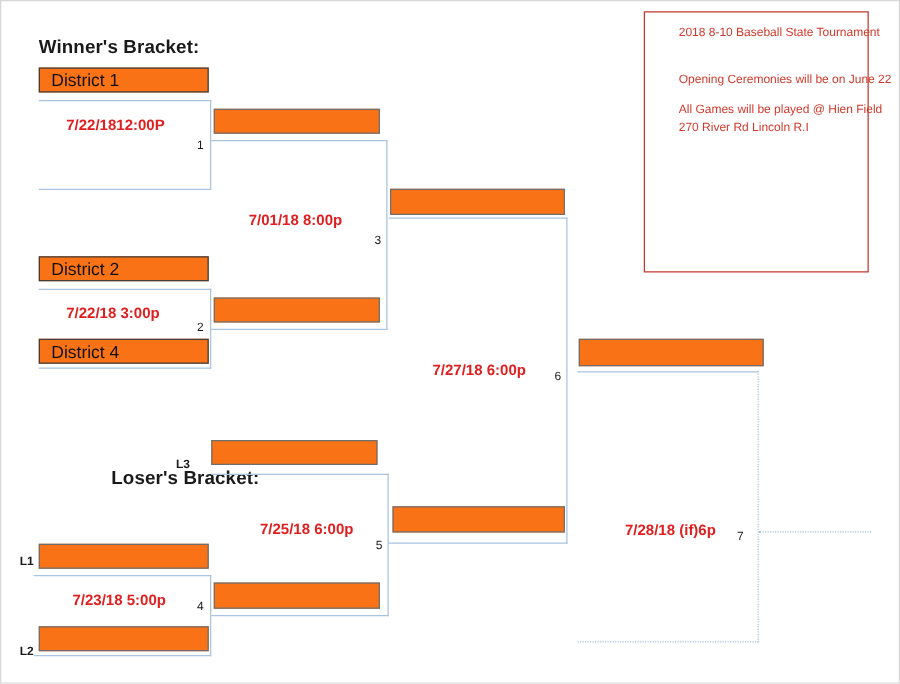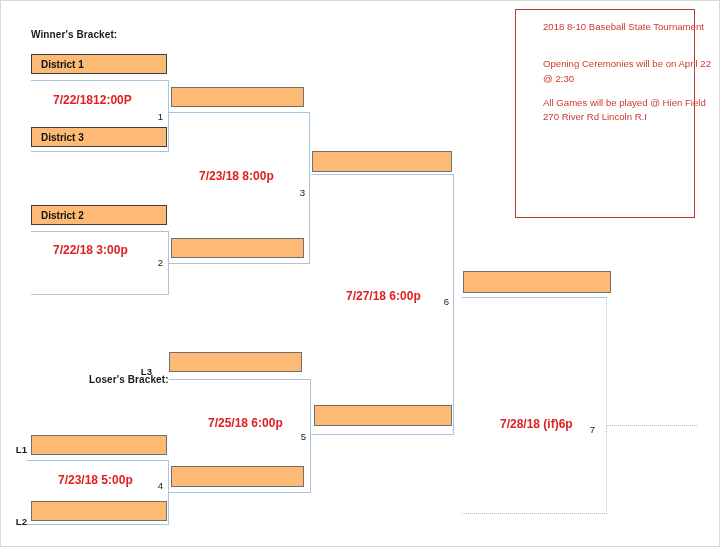--- a/index.html
+++ b/index.html
@@ -17,36 +17,36 @@
     box-sizing: border-box;
     overflow: hidden;
     font-family: "Liberation Sans", sans-serif;
   }
 
   
   .abs { position: absolute; box-sizing: border-box; }
 
   
   .section-heading {
-    font-size: 10px;
+    font-size: 15px;
     font-weight: bold;
     color: #1a1a1a;
     letter-spacing: .1px;
     white-space: nowrap;
   }
 
   
   .slot {
     border: 1.4px solid #3f3f3f;
-    background: #fdba74;
+    background: #f97316;
     display: flex;
     align-items: center;
     padding-left: 9px;
-    font-size: 10px;
-    font-weight: bold;
+    font-size: 14px;
+    font-weight: normal;
     color: #111111;
     white-space: nowrap;
   }
   .slot.empty {
     border: 1.4px solid #6f6f6f;
   }
 
   
   .seed-label {
     font-size: 9.6px;
@@ -104,61 +104,60 @@
   .info-gap { height: 22px; }
 </style>
 </head>
 <body>
 
 <div id="page">
 
   <div class="abs info-box" style="left:514px; top:8px; width:180px; height:209px;">
     <div class="info-line">2018 8-10 Baseball State Tournament</div>
     <div class="info-gap"></div>
-    <div class="info-line">Opening Ceremonies will be on April 22</div>
-    <div class="info-line">@ 2:30</div>
+    <div class="info-line">Opening Ceremonies will be on June 22</div>
     <div style="height:9px;"></div>
     <div class="info-line">All Games will be played @ Hien Field</div>
     <div class="info-line">270 River Rd Lincoln R.I</div>
   </div>
 
   <div class="abs section-heading" style="left:30px; top:28px;">Winner's Bracket:</div>
 
   <div class="abs section-heading" style="left:41px; top:373px;padding-left:47px;">Loser's Bracket:</div>
 
   <div class="abs slot" style="left:30px; top:53px; width:136px; height:20px;">District 1</div>
 
-  <div class="abs slot" style="left:30px; top:126px; width:136px; height:20px;">District 3</div>
 
   <div class="abs conn-h" style="left:30px; top:79px; width:138px;"></div>
   <div class="abs conn-h" style="left:30px; top:150px; width:138px;"></div>
   <div class="abs conn-v" style="left:167px; top:79px; height:72px;"></div>
 
   <div class="abs game-time" style="left:52px; top:92px;">7/22/1812:00P</div>
   <div class="abs game-no" style="left:148px; top:110px; width:14px;">1</div>
 
   <div class="abs slot empty" style="left:170px; top:86px; width:133px; height:20px;"></div>
 
   <div class="abs slot" style="left:30px; top:204px; width:136px; height:20px;">District 2</div>
 
+  <div class="abs slot" style="left:30px; top:270px; width:136px; height:20px;">District 4</div>
 
   <div class="abs conn-h" style="left:30px; top:230px; width:138px;"></div>
   <div class="abs conn-h" style="left:30px; top:293px; width:138px;"></div>
   <div class="abs conn-v" style="left:167px; top:230px; height:64px;"></div>
 
   <div class="abs game-time" style="left:52px; top:242px;">7/22/18 3:00p</div>
   <div class="abs game-no" style="left:148px; top:256px; width:14px;">2</div>
 
   <div class="abs slot empty" style="left:170px; top:237px; width:133px; height:20px;"></div>
 
   <div class="abs conn-h" style="left:168px; top:111px; width:141px;"></div>
   <div class="abs conn-h" style="left:168px; top:262px; width:141px;"></div>
   <div class="abs conn-v" style="left:308px; top:111px; height:152px;"></div>
 
-  <div class="abs game-time" style="left:198px; top:168px;">7/23/18 8:00p</div>
+  <div class="abs game-time" style="left:198px; top:168px;">7/01/18 8:00p</div>
   <div class="abs game-no" style="left:290px; top:186px; width:14px;">3</div>
 
   <div class="abs slot empty" style="left:311px; top:150px; width:140px; height:21px;"></div>
 
   <div class="abs seed-label" style="left:8px; top:443px; width:18px;">L1</div>
   <div class="abs slot empty" style="left:30px; top:434px; width:136px; height:20px;"></div>
 
   <div class="abs seed-label" style="left:8px; top:515px; width:18px;">L2</div>
   <div class="abs slot empty" style="left:30px; top:500px; width:136px; height:20px;"></div>
 

